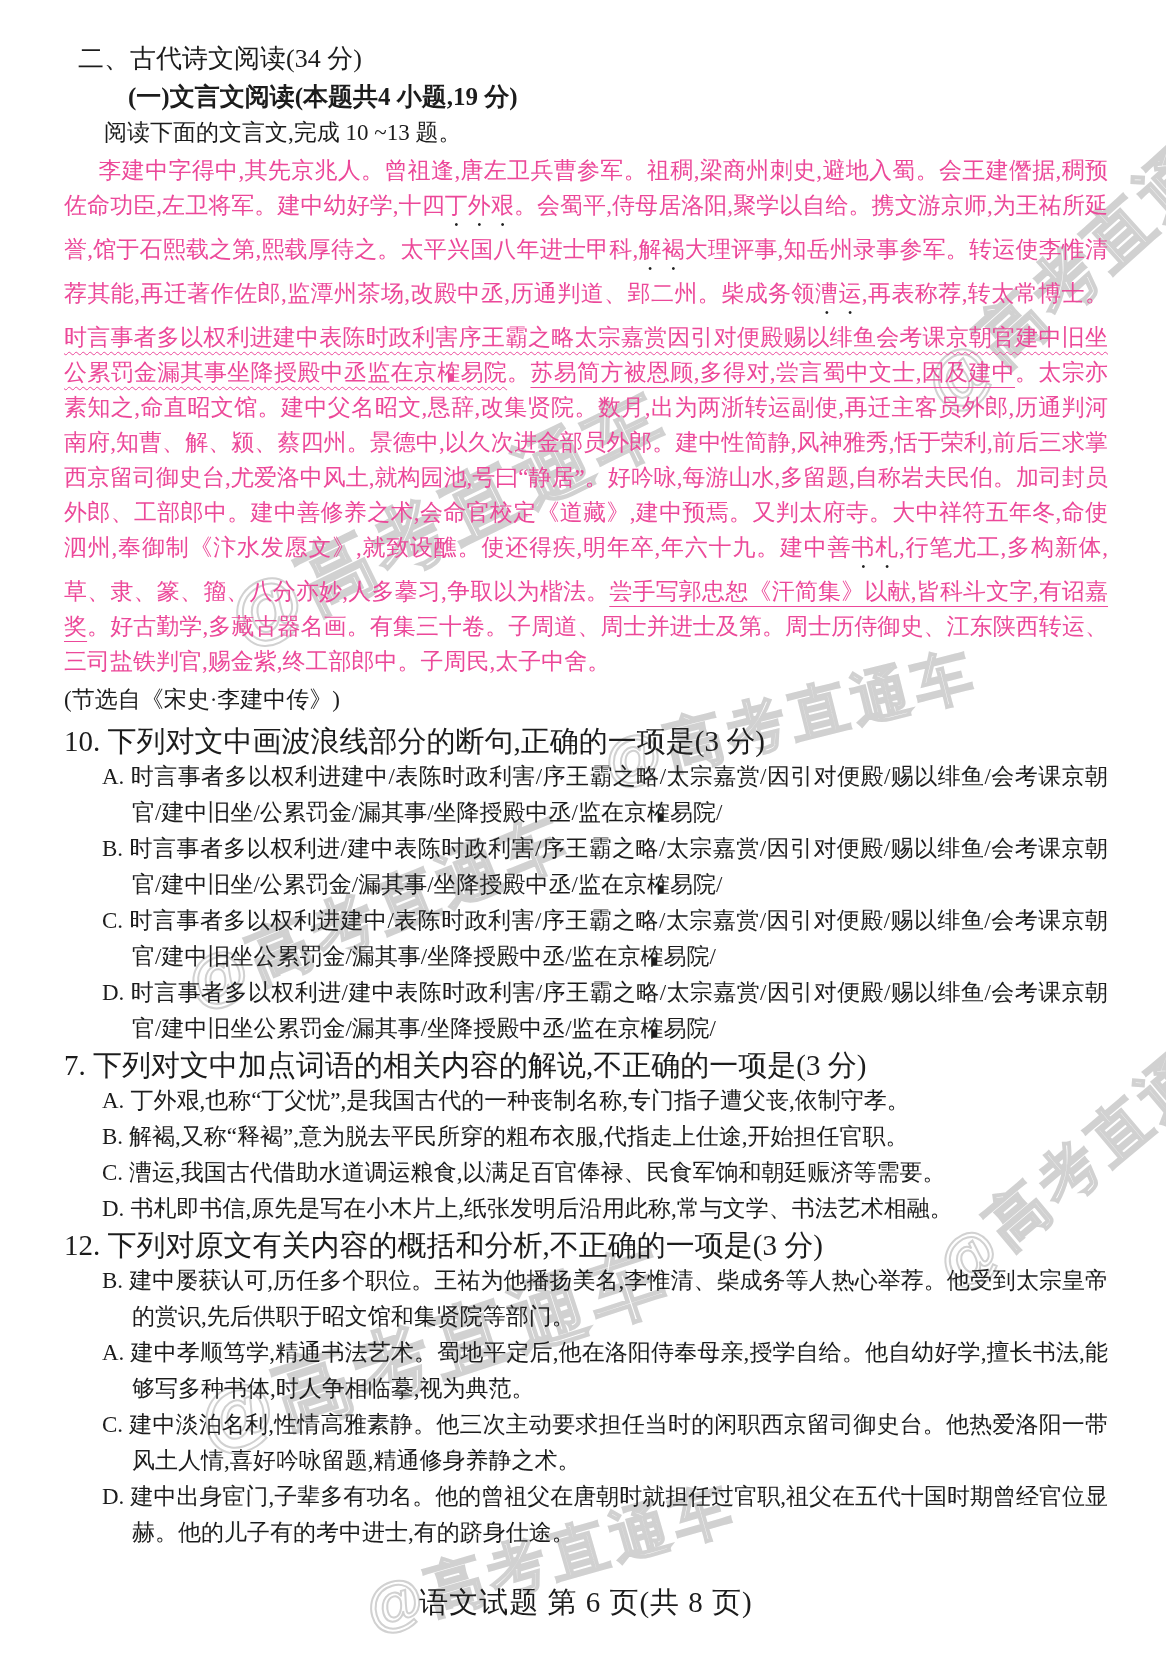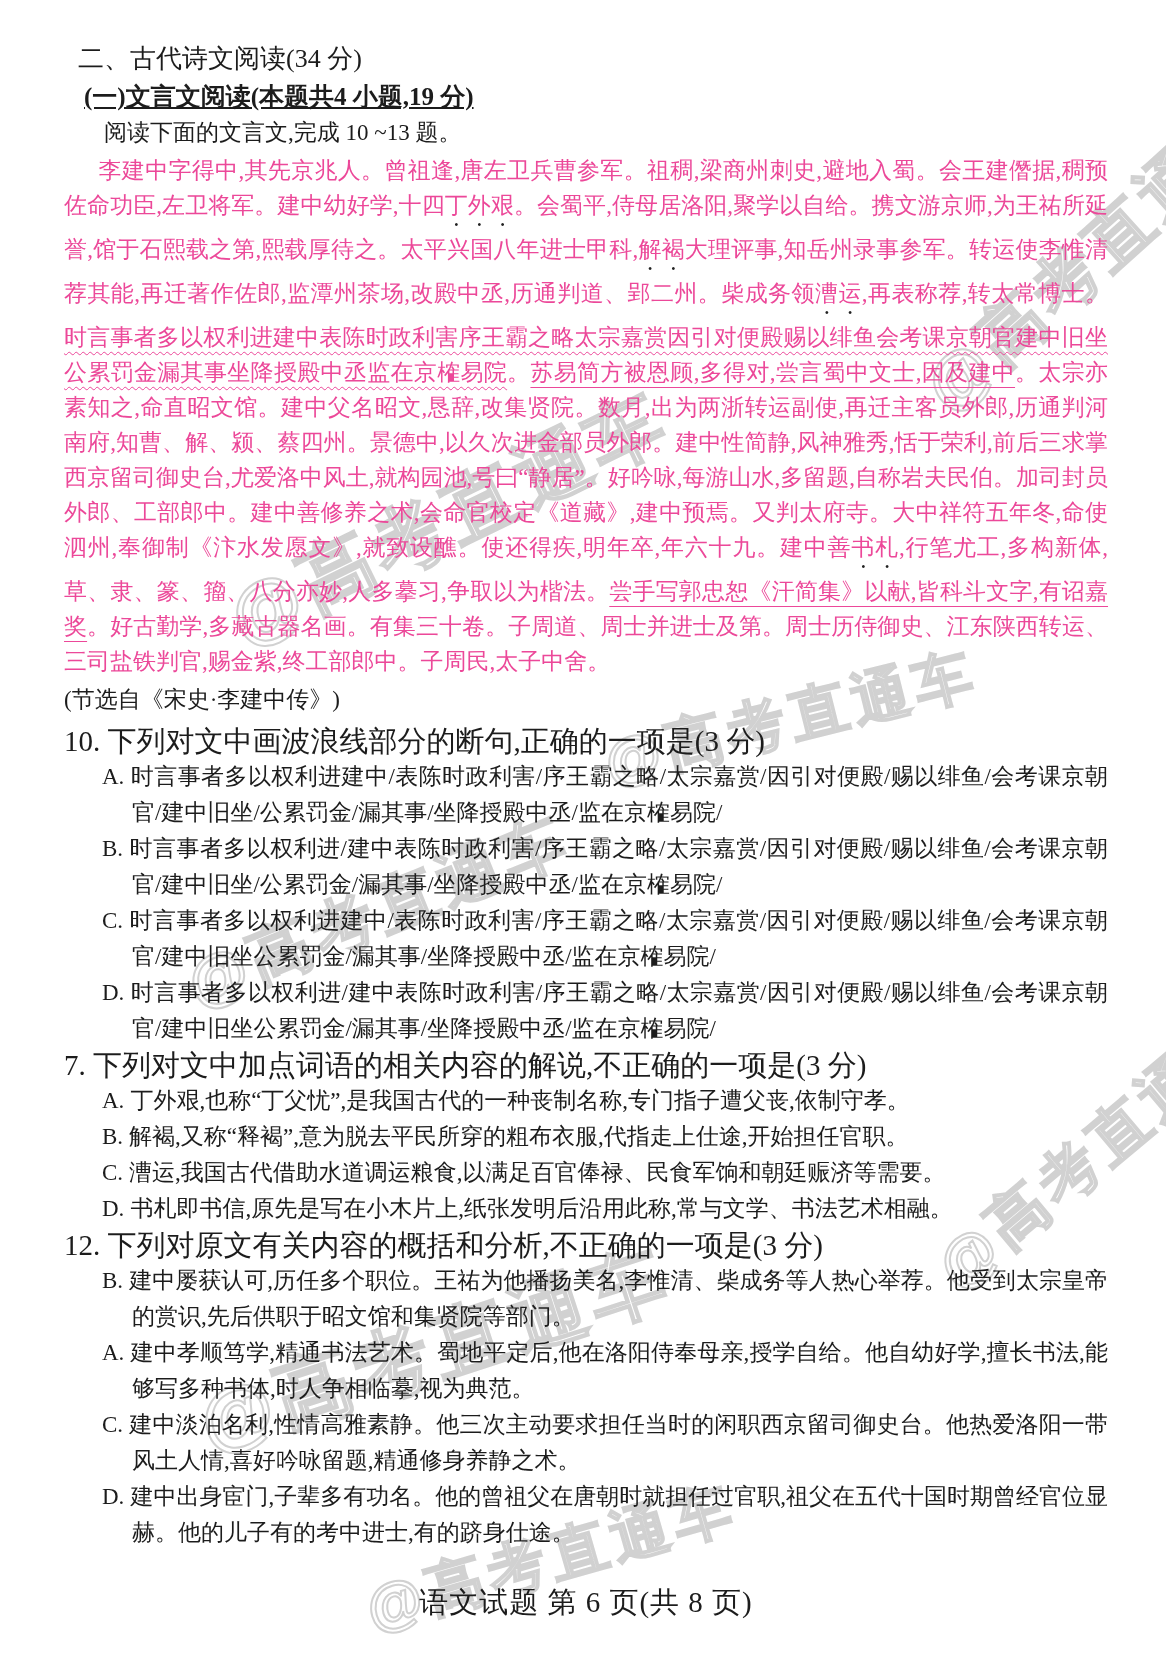--- a/index.html
+++ b/index.html
@@ -33,21 +33,21 @@
   .wm4{left:175px;top:870px;font-size:62px;transform:rotate(-22deg);}
   .wm5{left:900px;top:1110px;font-size:60px;transform:rotate(-40deg);}
   .wm6{left:190px;top:1300px;font-size:76px;transform:rotate(-18deg);}
   .wm7{left:360px;top:1520px;font-size:58px;transform:rotate(-16deg);}
   
   .content{position:relative;z-index:2;}
   h1{
     font-size:26px;font-weight:normal;margin:0 0 4px 14px;line-height:34px;
   }
   h2{
-    font-size:25px;font-weight:bold;margin:0 0 2px 20px;line-height:34px;text-decoration:underline;
+    font-size:25px;font-weight:bold;margin:0 0 2px 64px;line-height:34px;
   }
   .instruction{
     font-size:23px;margin:0 0 4px 40px;line-height:33px;
   }
   .passage{
     margin:0;
     font-size:23px;
     line-height:35px;
     text-align:justify;
     text-indent:1.5em;

